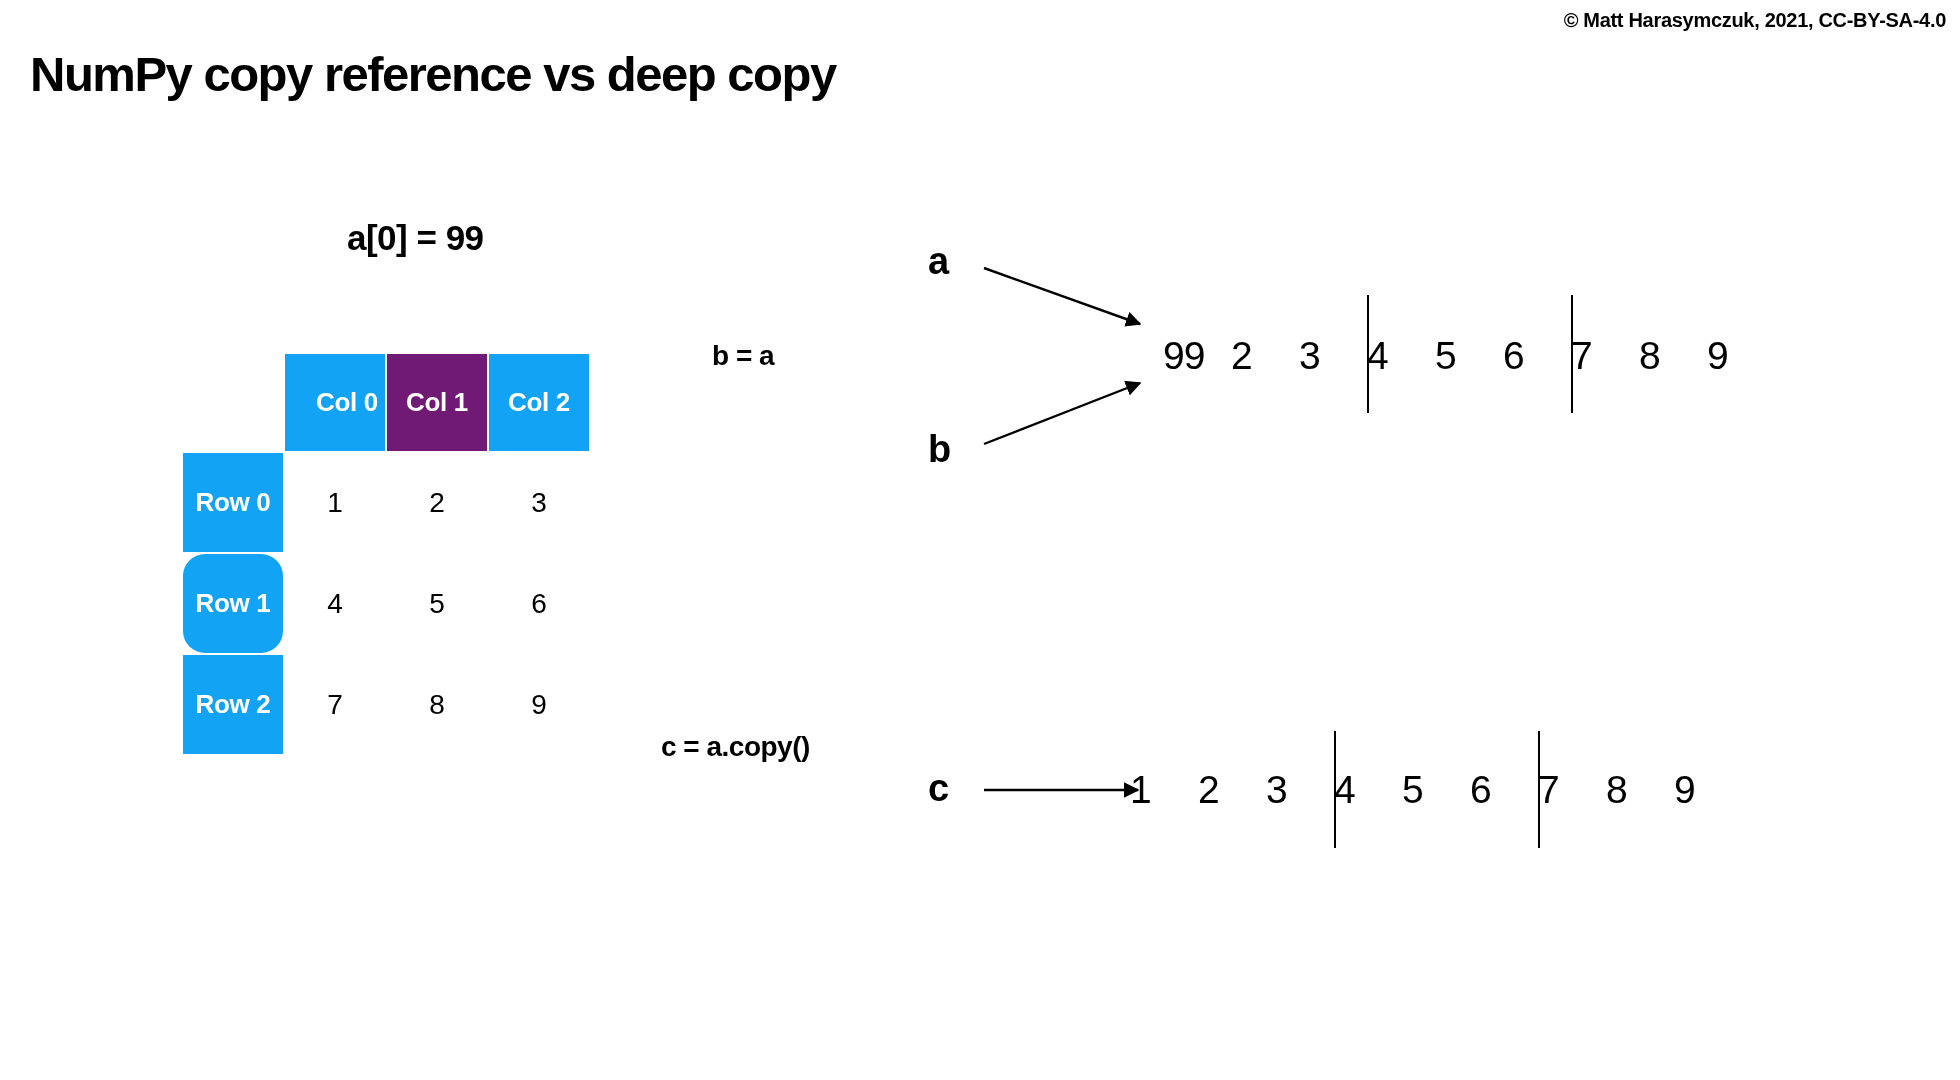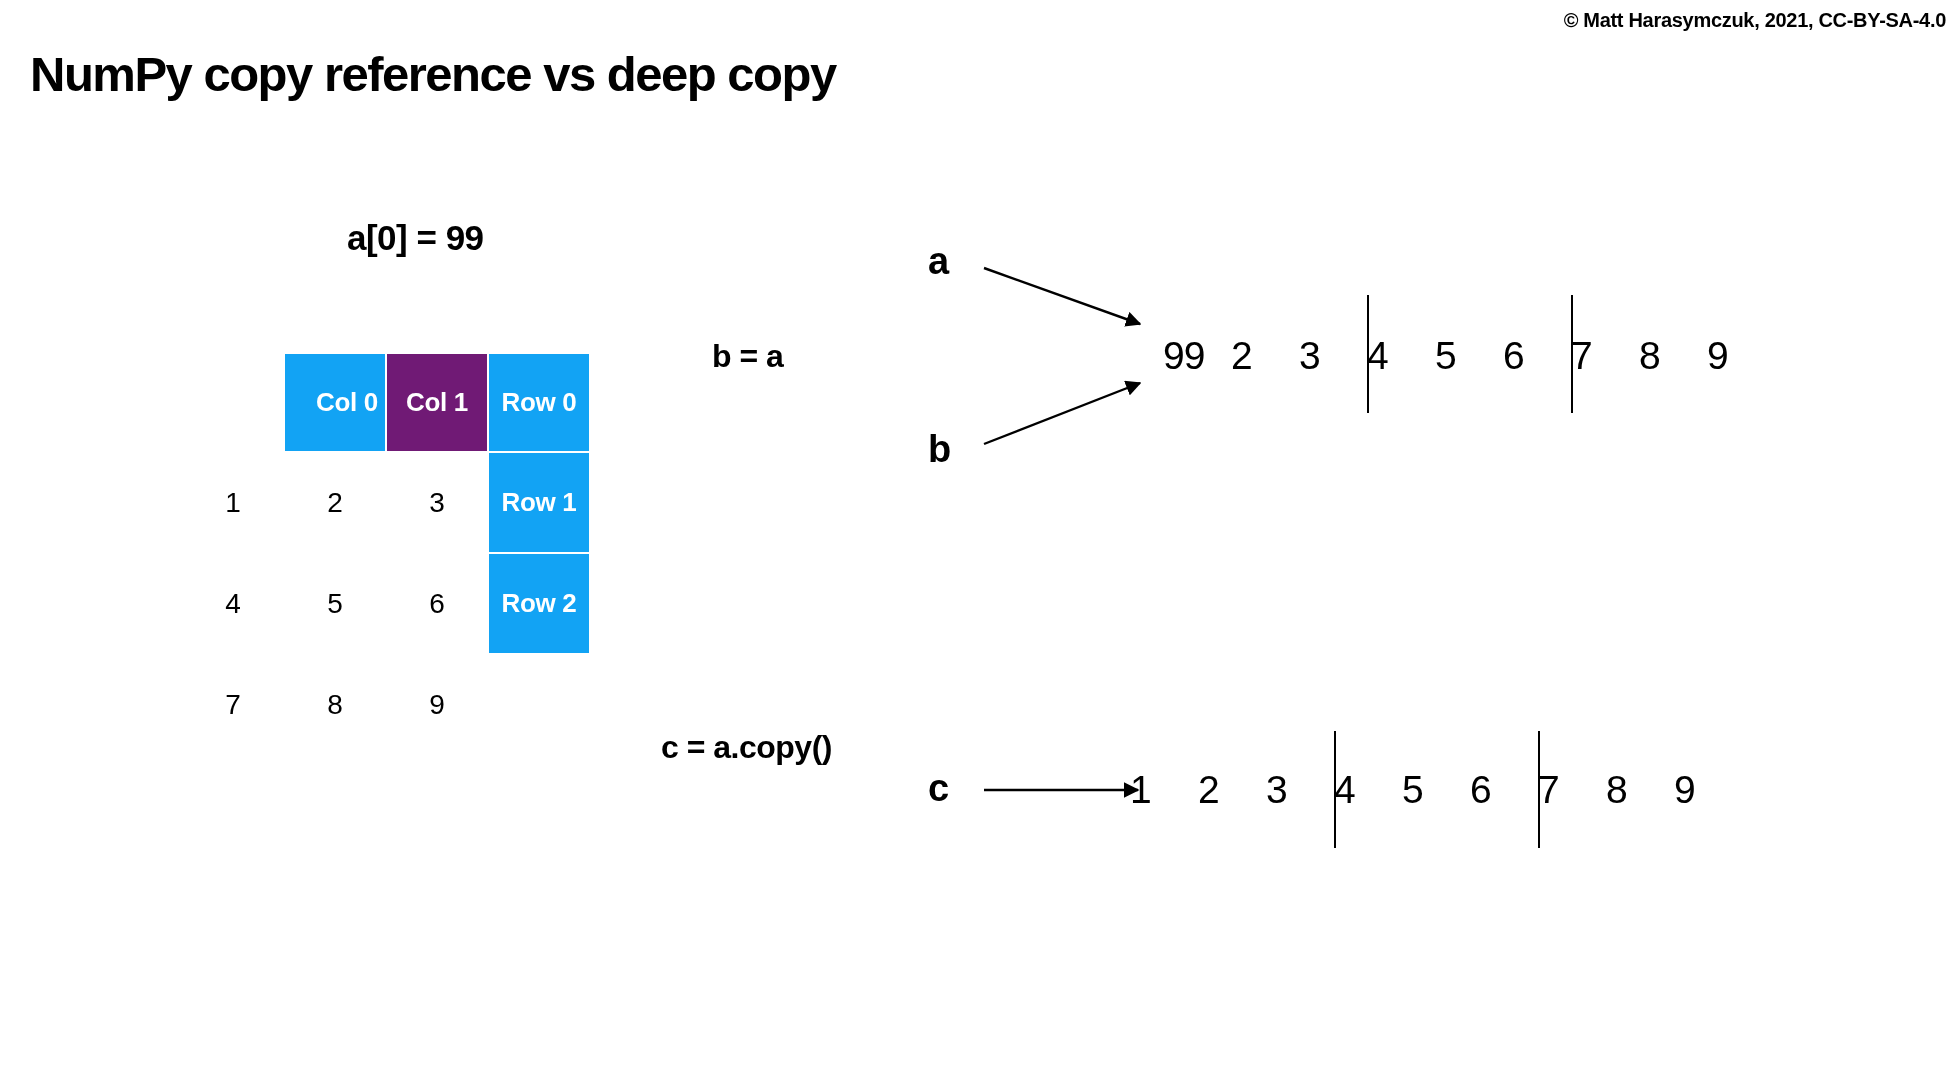--- a/index.html
+++ b/index.html
@@ -40,46 +40,47 @@
   .mem-row .num {
     width:68px; text-align:left;
     font-size:39px; line-height:46px; letter-spacing:-1px;
   }
   .divider { position:absolute; width:2px; background:#000; }
   
   .var-label {
     position:absolute; font-size:38px; font-weight:bold; line-height:44px;
   }
   .expr-label {
-    position:absolute; font-size:32px; font-weight:bold; line-height:42px; letter-spacing:-0.5px;
+    position:absolute; font-size:28px; font-weight:bold; line-height:42px; letter-spacing:-0.5px;
   }
   .arrows { position:absolute; left:0; top:0; pointer-events:none; }
 </style>
 </head>
 <body>
 
 <div class="canvas">
 
   <div class="copyright">© Matt Harasymczuk, 2021, CC-BY-SA-4.0</div>
 
   <div class="title">NumPy copy reference vs deep copy</div>
 
   <div class="op-label">a[0] = 99</div>
 
   <div class="np-table">
     <div class="cell corner"></div>
     <div class="cell hdr blue" style="background: rgb(18, 163, 244); padding-left: 24px;">Col 0</div>
     <div class="cell hdr blue" style="background: #701a75;">Col 1</div>
+    <div class="cell hdr blue" style="background: rgb(18, 163, 244);">Col 2</div>
 
     <div class="cell hdr blue" style="background: rgb(18, 163, 244);">Row 0</div>
     <div class="cell val">1</div>
     <div class="cell val">2</div>
     <div class="cell val">3</div>
 
-    <div class="cell hdr blue" style="background: rgb(18, 163, 244);">Row 1</div>
+    <div class="cell hdr blue" style="background: rgb(18, 163, 244); border-radius: 22px;">Row 1</div>
     <div class="cell val">4</div>
     <div class="cell val">5</div>
     <div class="cell val">6</div>
 
     <div class="cell hdr blue" style="background: rgb(18, 163, 244);">Row 2</div>
     <div class="cell val">7</div>
     <div class="cell val">8</div>
     <div class="cell val">9</div>
   </div>
 

